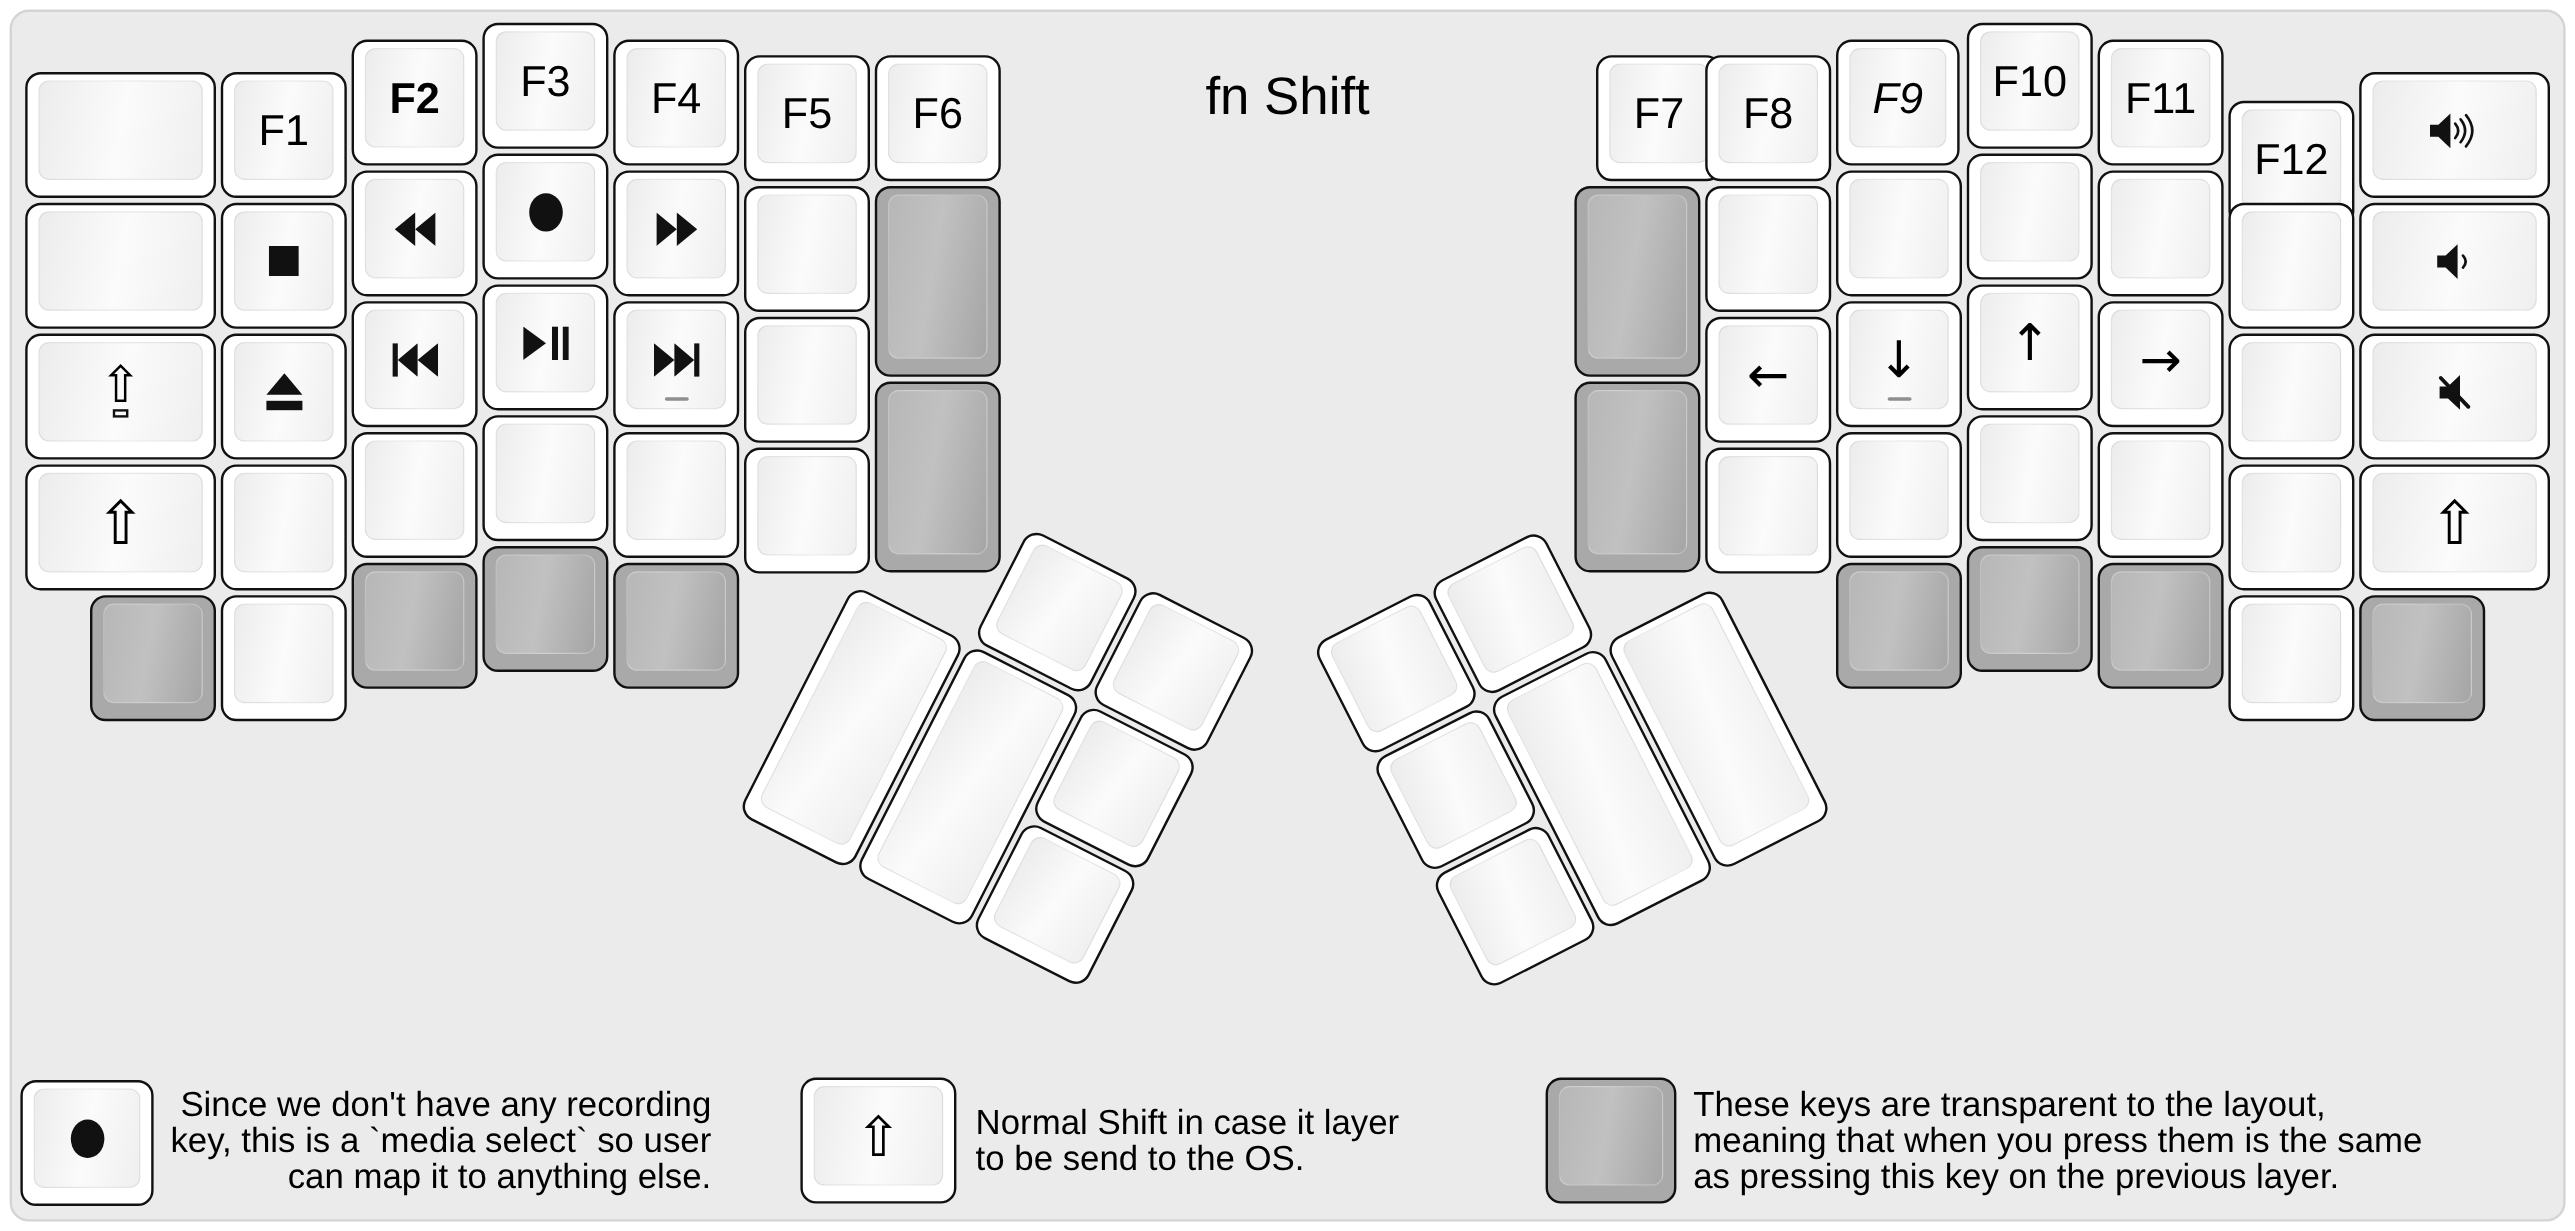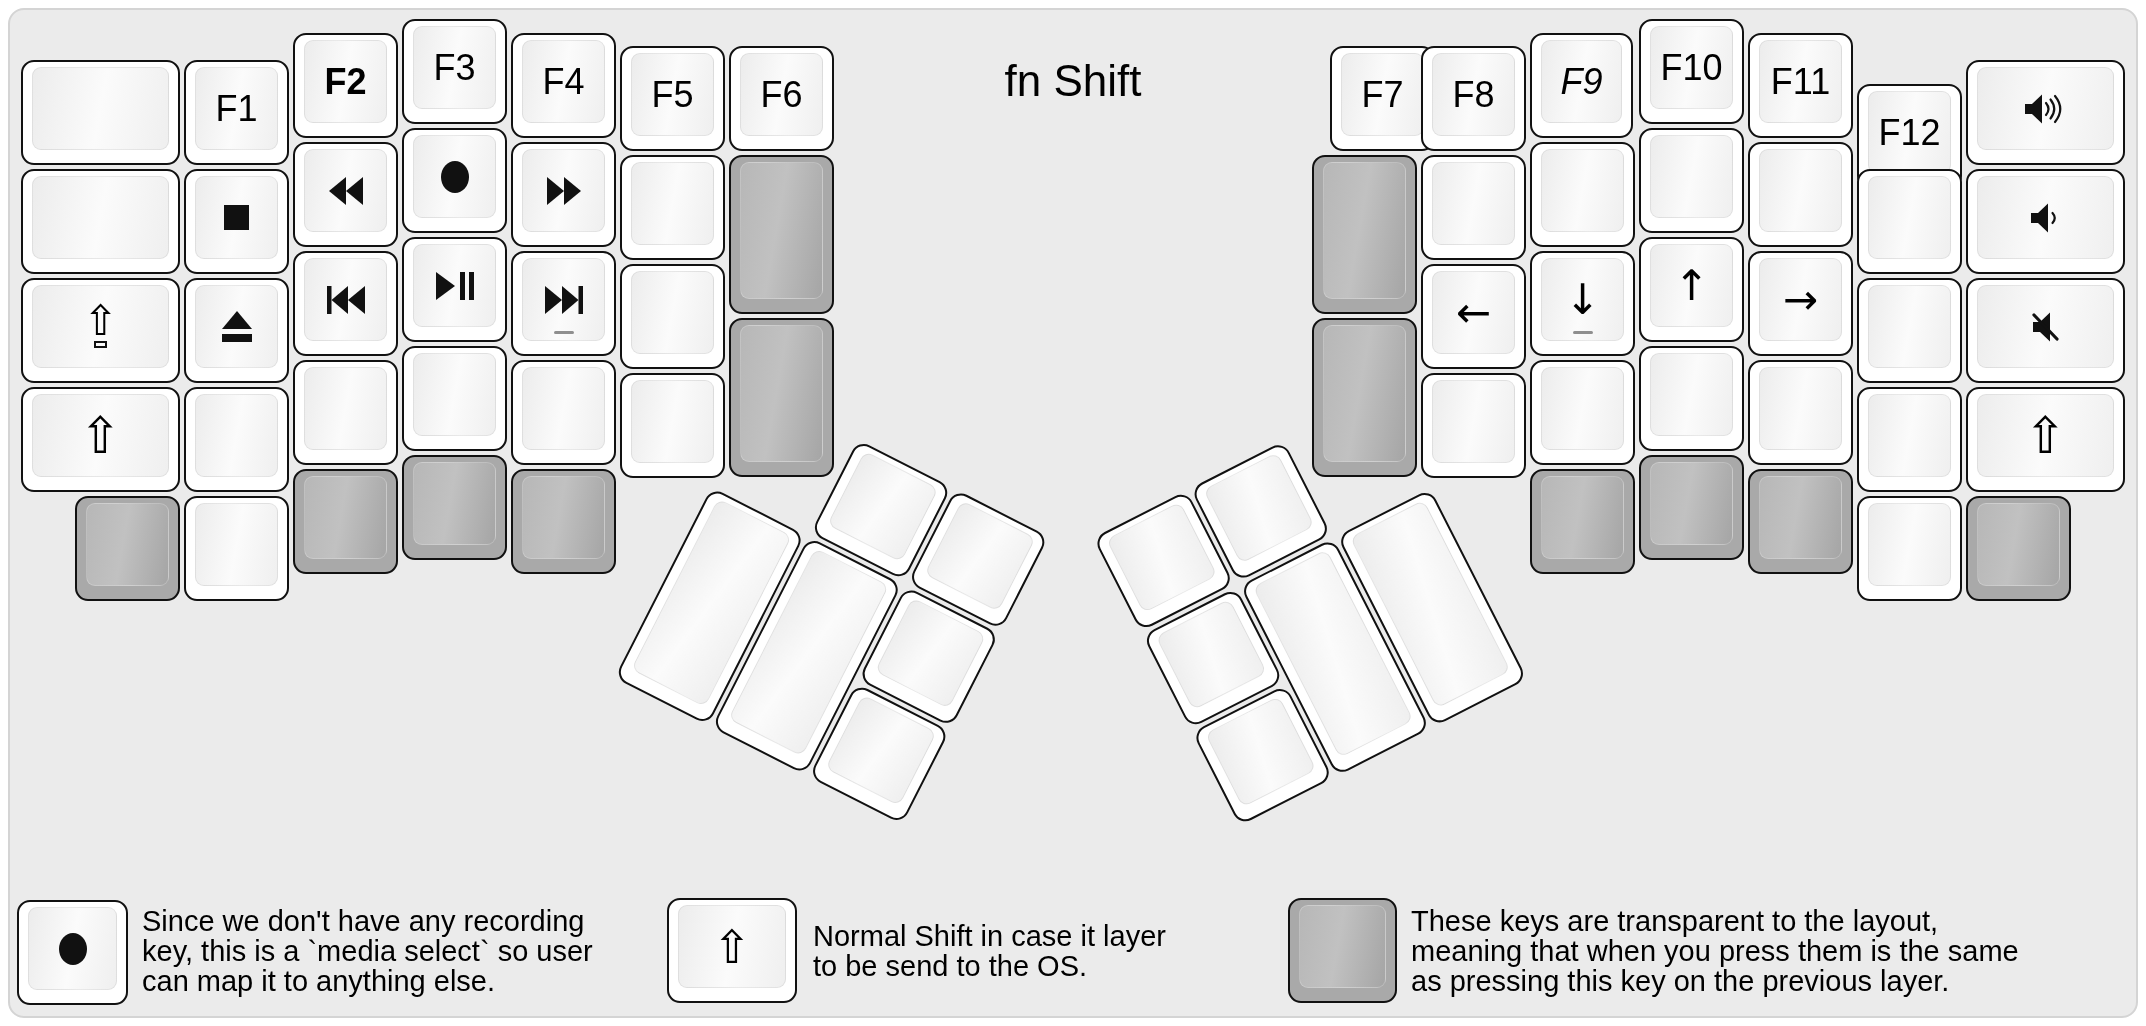--- a/index.html
+++ b/index.html
@@ -395,21 +395,21 @@
 <div id="legend">
     <div class="key w" style="left: 17px; top: 900px; width: 111px; height: 105px;">
       <div class="cap">
         <span class="icon">
           <svg width="30" height="34" viewBox="0 0 30 34">
             <ellipse cx="15" cy="17" rx="14" ry="16" fill="#111"></ellipse>
           </svg>
         </span>
       </div>
     </div>
-    <div class="legend-text" style="left: 142px; top: 906px;">Since we don't have any recording
+    <div class="legend-text" style="left: 142px; top: 906px; text-align: right;">Since we don't have any recording
 key, this is a `media select` so user
 can map it to anything else.</div>
     <div class="key w" style="left: 667px; top: 898px; width: 130px; height: 105px;">
       <div class="cap">
         <span class="glyph" style="font-size: 46px;">⇧</span>
       </div>
     </div>
     <div class="legend-text" style="left: 813px; top: 921px;">Normal Shift in case it layer
 to be send to the OS.</div>
     <div class="key g" style="left: 1288px; top: 898px; width: 109px; height: 105px;">

